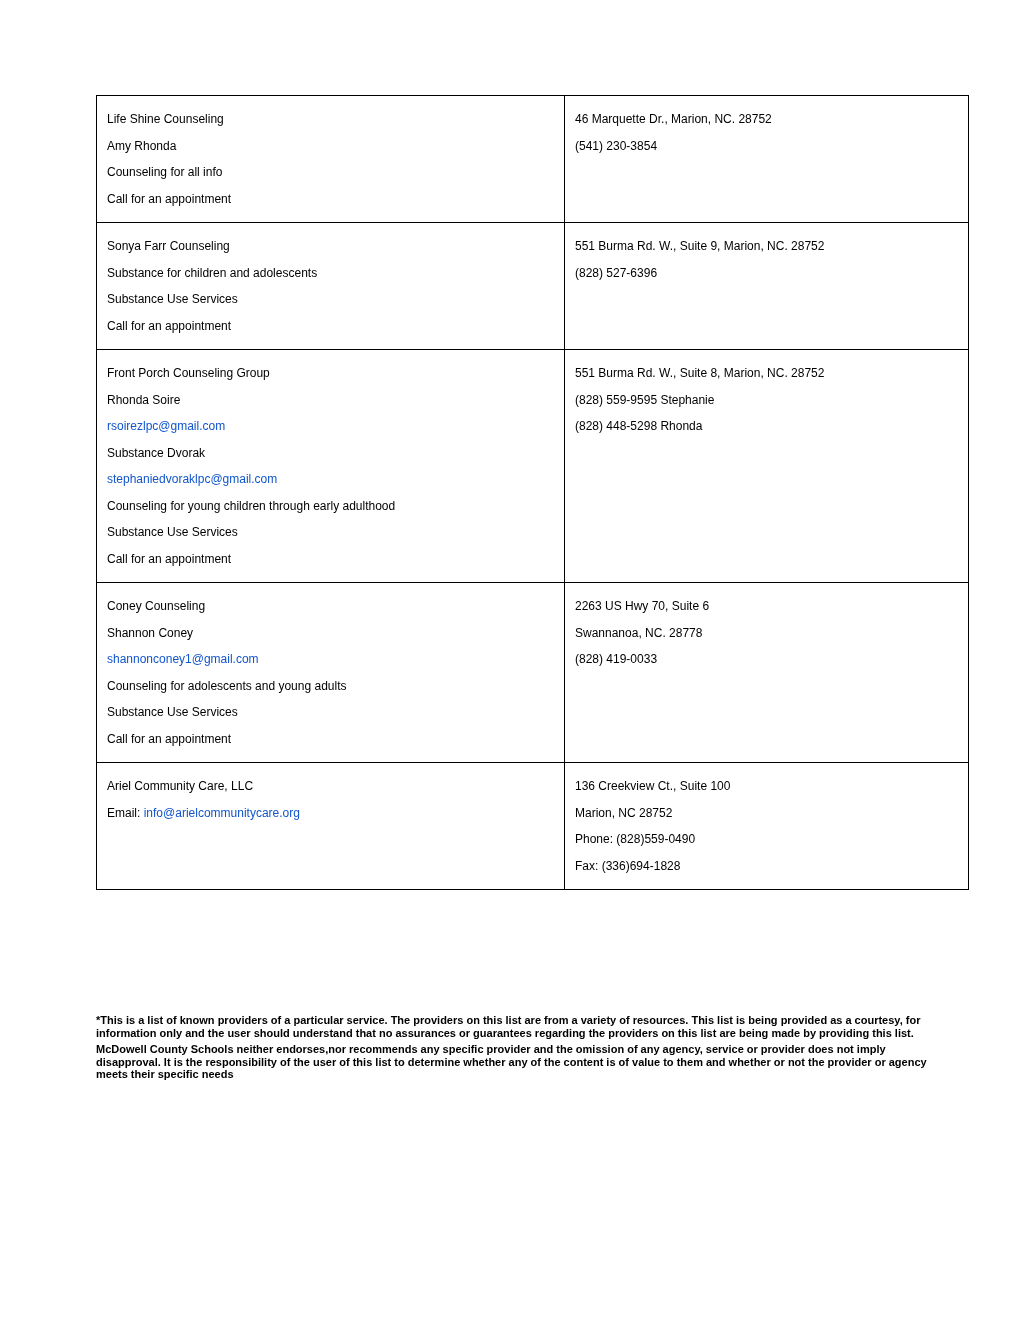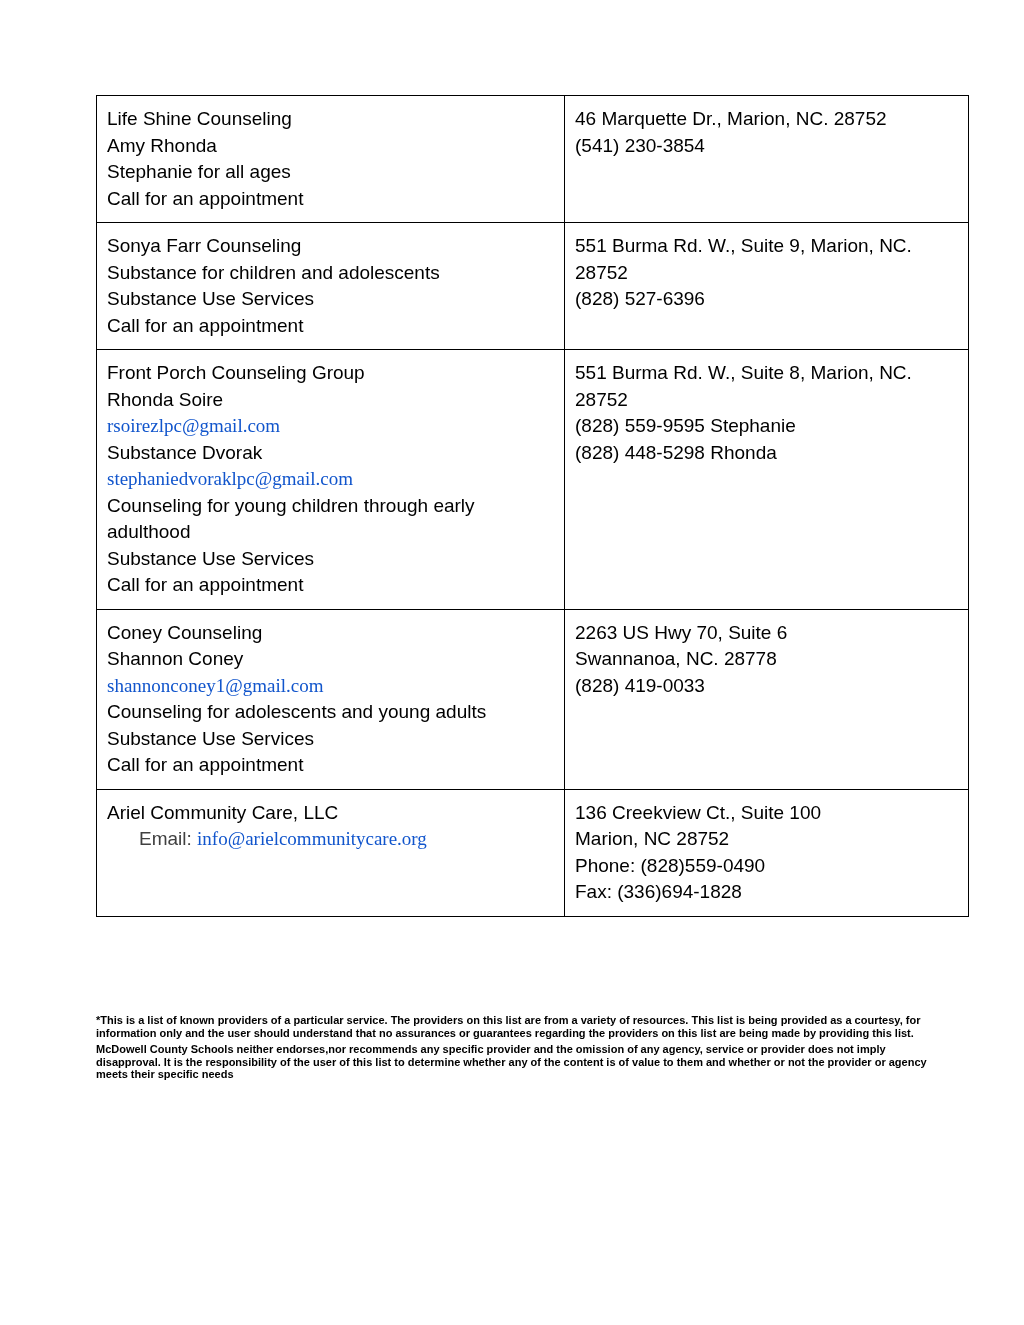--- a/index.html
+++ b/index.html
@@ -26,31 +26,30 @@
     left: 96px;
     top: 95px;
     width: 834px;
     border-collapse: collapse;
     table-layout: fixed;
   }
   .provider-table td {
     border: 1px solid #000000;
     vertical-align: top;
     padding: 10px 8px 10px 10px;
-    font-size: 19px;
+    font-size: 12px;
     line-height: 26.5px;
   }
   .col-name { width: 449px; }
   .col-contact { width: 385px; }
   .line { display: block; white-space: pre-wrap; }
   .email {
     color: #1155cc;
-    font-family: Liberation Serif, serif;
   }
-  .inline-label { color: #404040; margin-left: 32px; }
+  .inline-label { color: #000000; }
   .disclaimer {
     position: absolute;
     left: 96px;
     top: 1014px;
     width: 834px;
     font-size: 11px;
     line-height: 12.6px;
     font-weight: bold;
     color: #000000;
   }
@@ -62,21 +61,21 @@
 <body>
 
 <div class="page">
 
   <table class="provider-table">
     <tbody>
       <tr>
         <td class="col-name">
           <span class="line">Life Shine Counseling</span>
           <span class="line">Amy Rhonda</span>
-          <span class="line">Stephanie for all ages</span>
+          <span class="line">Counseling for all info</span>
           <span class="line">Call for an appointment</span>
         </td>
         <td class="col-contact">
           <span class="line">46 Marquette Dr., Marion, NC. 28752</span>
           <span class="line">(541) 230-3854</span>
         </td>
       </tr>
 
       <tr>
         <td class="col-name">

